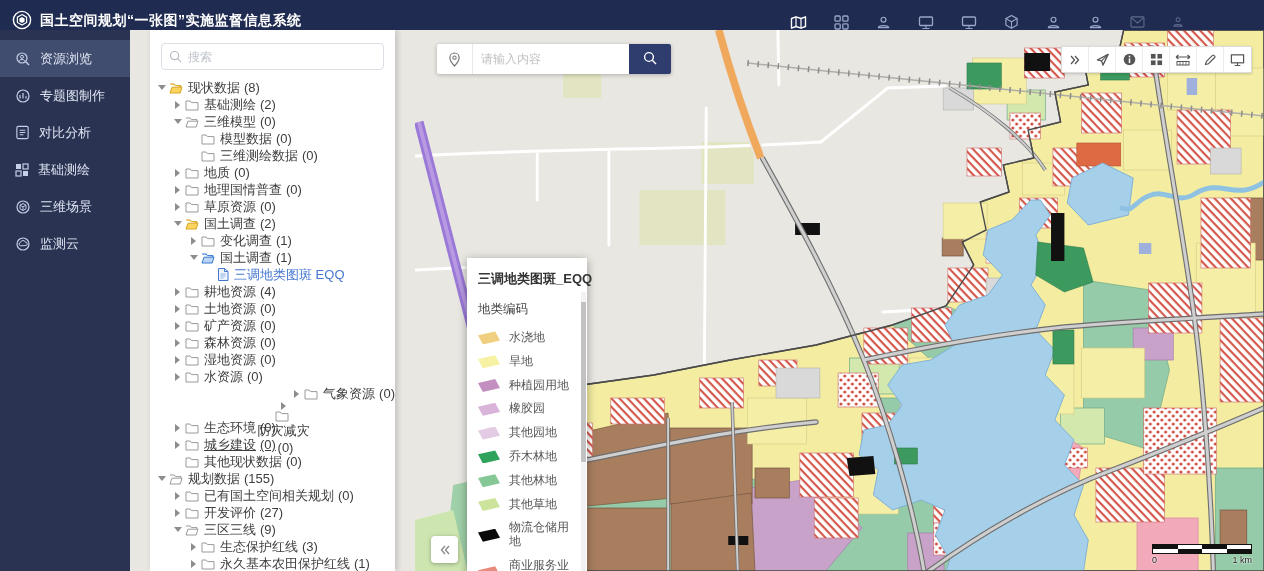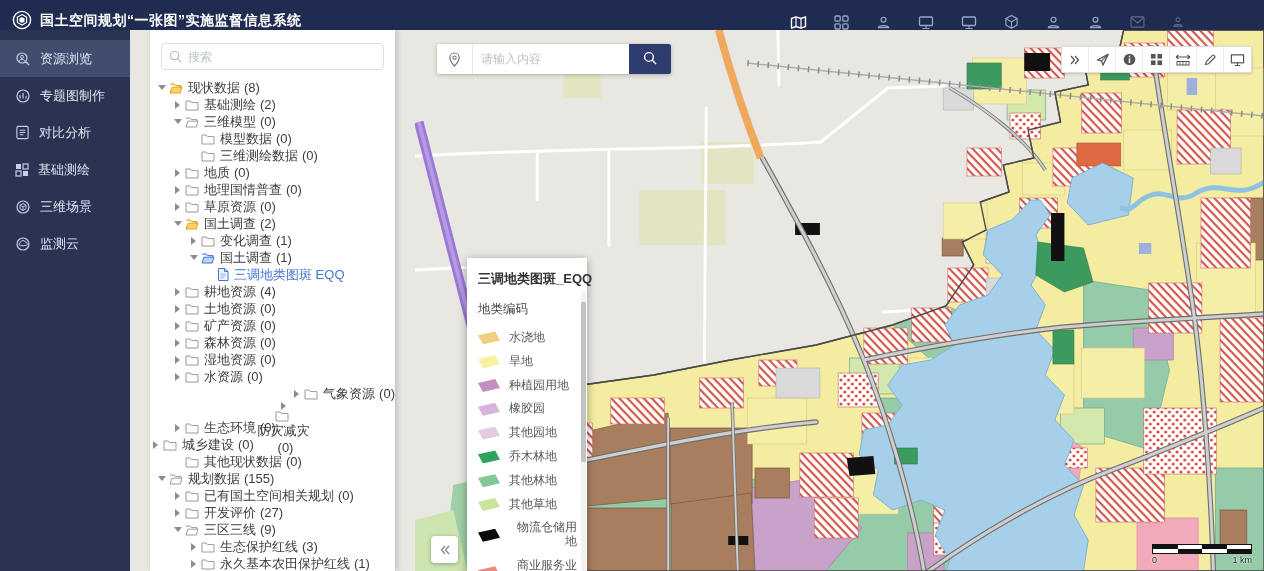--- a/index.html
+++ b/index.html
@@ -61,21 +61,21 @@
     border:1px solid #dcdcdc; border-radius:2px; box-shadow:0 1px 3px rgba(0,0,0,.18); }
   .tool-btn { width:27px; height:25px; display:flex; align-items:center; justify-content:center;
     background:#fff; border:none; border-right:1px solid #ebebeb; color:#444; cursor:pointer; }
   .tool-btn:last-child { border-right:none; }
 
   
   .legend { position:absolute; left:52px; top:228px; width:120px; height:380px; background:#fff;
     box-shadow:0 2px 9px rgba(0,0,0,.35); padding:12px 10px 6px 11px; z-index:4; }
   .legend-title { font-size:13px; font-weight:bold; color:#333; margin-bottom:13px; white-space:nowrap; }
   .legend-field { font-size:12.5px; color:#444; margin-bottom:13px; }
-  .legend-item { display:flex; align-items:center; gap:9px; margin-bottom:10px;text-align:right; }
+  .legend-item { display:flex; align-items:center; gap:9px; margin-bottom:10px; }
   .legend-swatch { width:22px; height:13px; flex:none;
     clip-path:polygon(0% 30%, 78% 0%, 100% 70%, 22% 100%); }
   .legend-label { font-size:12px; color:#555; line-height:1.15; }
   .legend-scroll { position:absolute; right:1px; top:34px; width:5px; height:300px; background:#f2f2f2; }
   .legend-thumb { width:5px; height:160px; background:#c2c2c2; margin-top:10px; }
 
   
   .collapse-btn { position:absolute; left:16px; bottom:8px; width:27px; height:27px; background:#fff;
     border:none; border-radius:4px; box-shadow:0 1px 4px rgba(0,0,0,.3); color:#777; font-size:14px;
     display:flex; align-items:center; justify-content:center; cursor:pointer; z-index:6; }
@@ -493,21 +493,21 @@
             <span class="tarrow closed"></span>
           </span>
           <span class="ticon">
             <svg width="14" height="12" viewBox="0 0 14 12">
               <path d="M1 2h4.2l1.2 1.6H13v7.4H1z" fill="#fff" stroke="#9a9a9a"></path>
             </svg>
           </span>
           <span class="tlabel">生态环境</span>
           <span class="tcount">(0)</span>
         </div>
-        <div class="tree-row" style="">
+        <div class="tree-row" style="padding-left: 22px; text-decoration: underline;">
           <span class="arrow-cell">
             <span class="tarrow closed"></span>
           </span>
           <span class="ticon">
             <svg width="14" height="12" viewBox="0 0 14 12">
               <path d="M1 2h4.2l1.2 1.6H13v7.4H1z" fill="#fff" stroke="#9a9a9a"></path>
             </svg>
           </span>
           <span class="tlabel">城乡建设</span>
           <span class="tcount">(0)</span>

